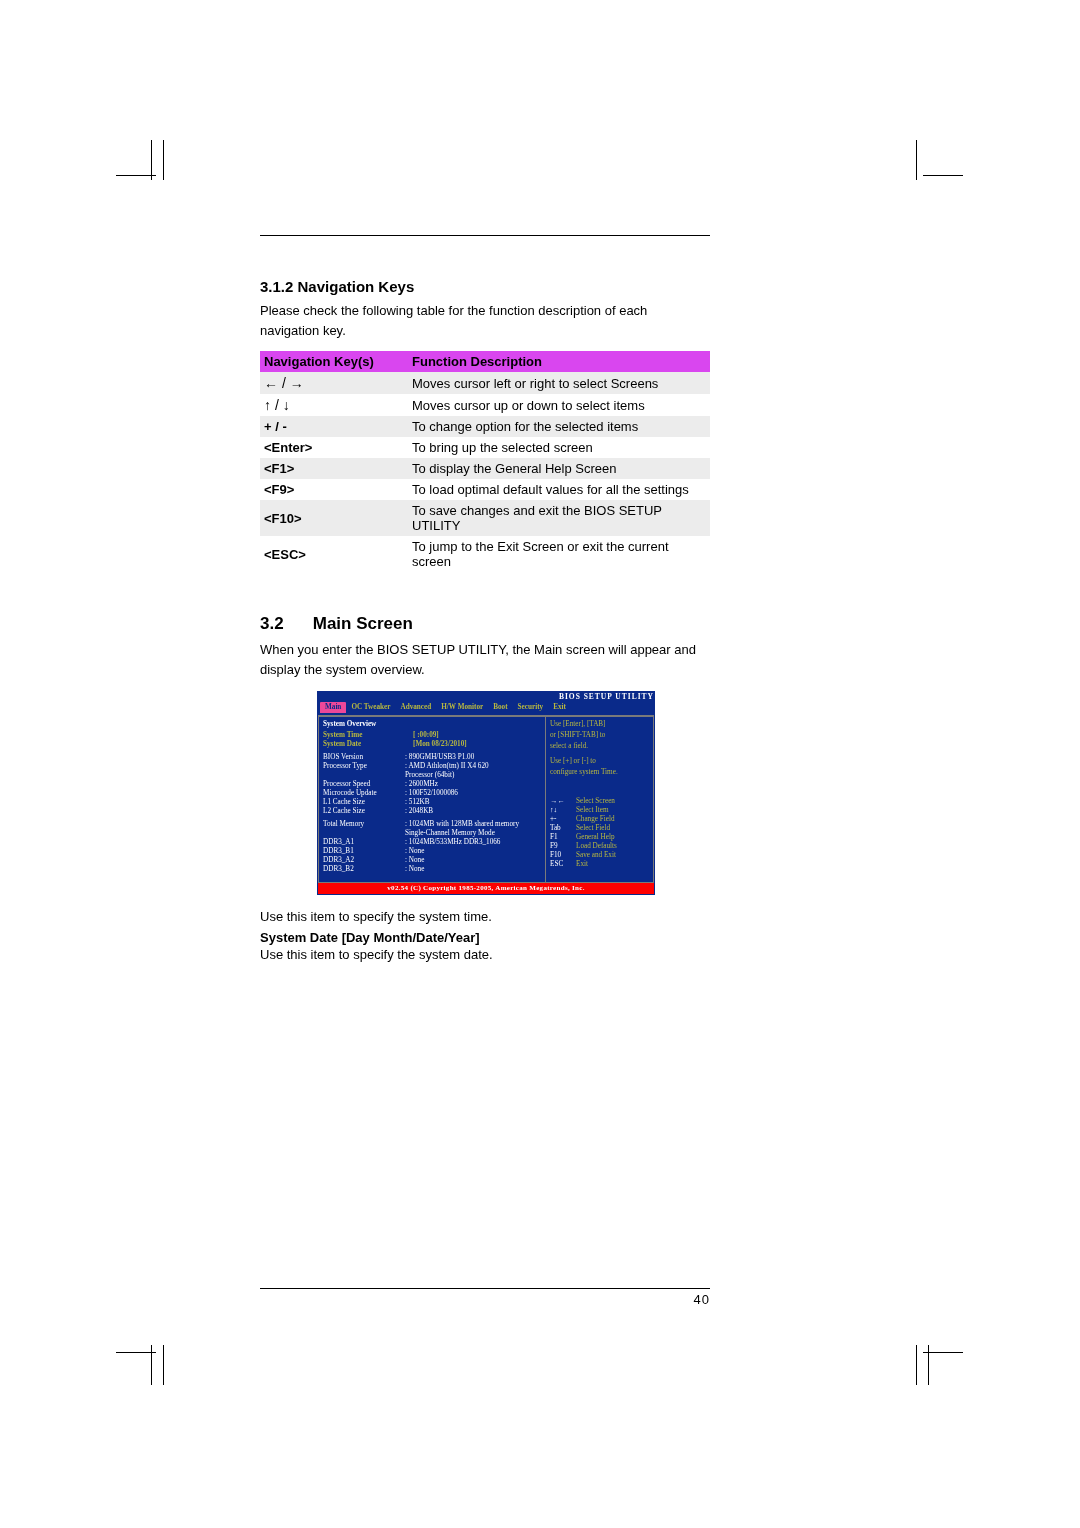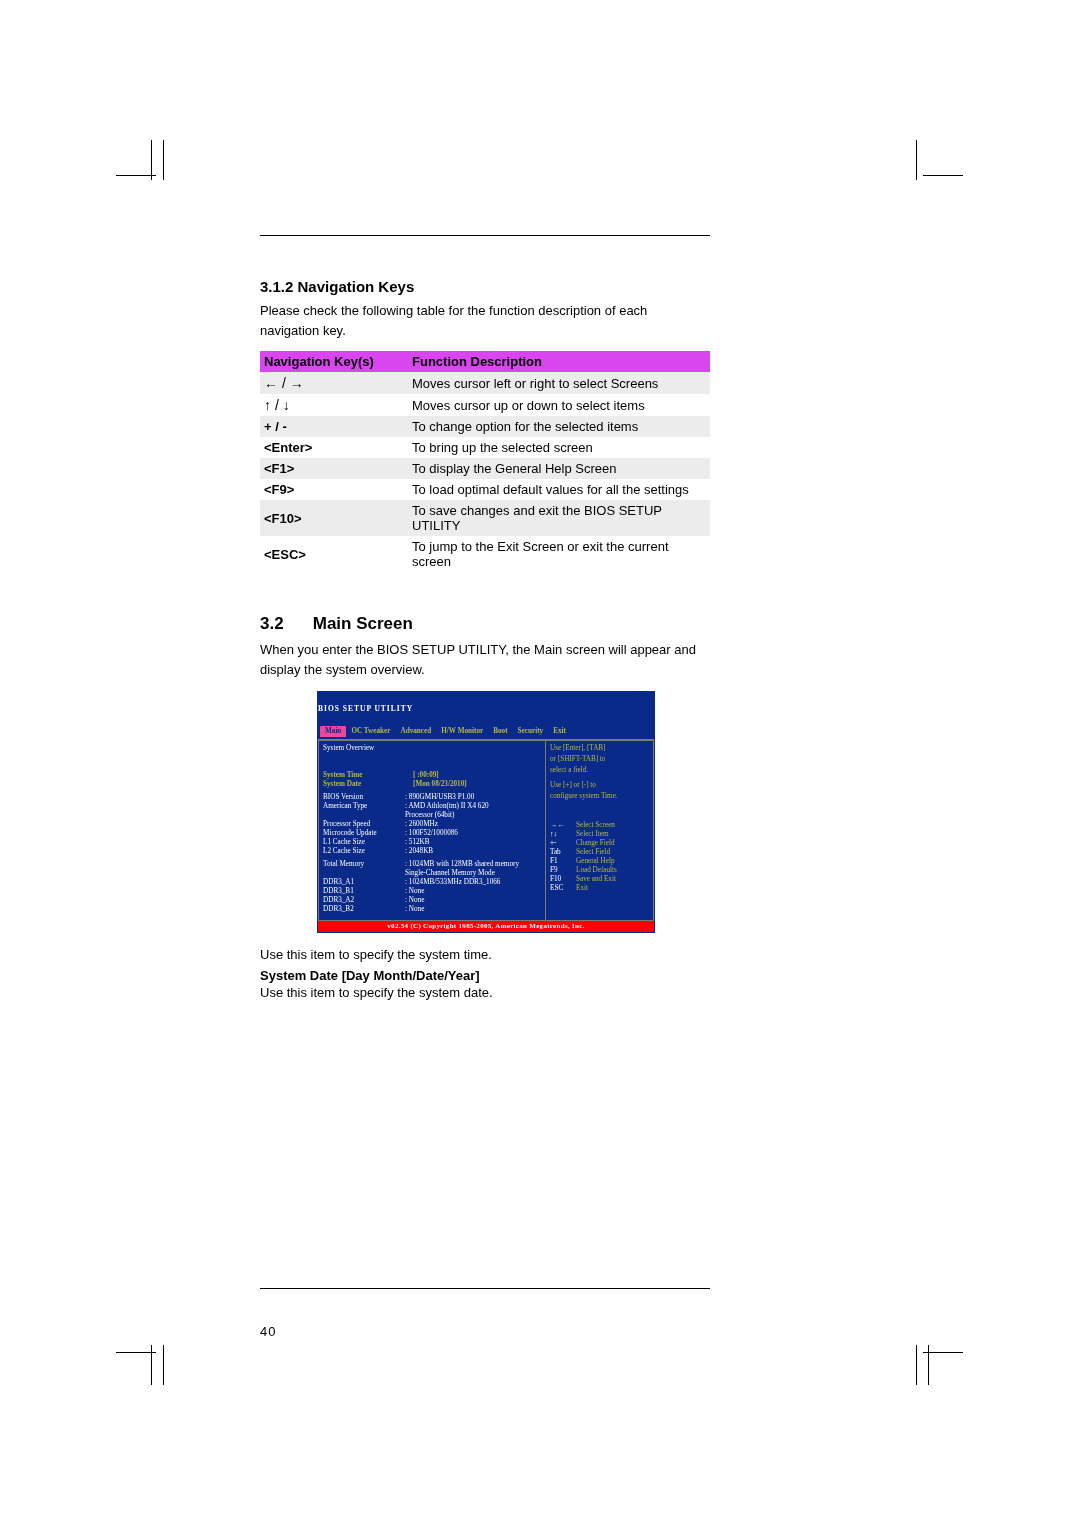--- a/index.html
+++ b/index.html
@@ -90,24 +90,24 @@
   .bios {
     width: 336px;
     background: #0a2a8a;
     color: #fff;
     font-family: "Times New Roman", serif;
     font-size: 7.2px;
     line-height: 1.25;
     border: 1px solid #0a2a8a;
   }
   .bios-title {
-    text-align: left;
+    text-align: right;
     font-weight: bold;
     letter-spacing: 1px;
-    padding: 12px 0;
+    padding: 0 0;
     font-size: 7.5px;
     font-family: Liberation Serif, serif;
   }
   .bios-tabs {
     display: flex;
     padding: 1px 2px 2px 2px;
     font-weight: bold;
     color: #b8b840;
   }
   .bios-tab { padding: 1px 5px; white-space: nowrap; }
@@ -128,21 +128,21 @@
     padding: 3px 3px 6px 4px;
     min-height: 140px;
   }
   .bios-right {
     width: 100px;
     background: #0a2a8a;
     border: 1px solid #7a7a7a;
     padding: 3px 3px 13px 4px;
     color: #b8b840;
   }
-  .bios-heading { color: #fff; font-weight: normal; margin-bottom: 18px; }
+  .bios-heading { color: #fff; font-weight: bold; margin-bottom: 2px; }
   .bios-row { display: flex; }
   .bios-label { color: #fff; width: 82px; }
   .bios-label.sel { color: #b8b840; font-weight: bold; }
   .bios-value { color: #fff; }
   .bios-value.sel { color: #b8b840; font-weight: bold; padding-left: 8px; }
   .bios-right .hint { color: #b8b840; margin-bottom: 2px; }
   .bios-right .keyline { display: flex; }
   .bios-right .kl-k { color: #fff; width: 26px; }
   .bios-right .kl-d { color: #b8b840; }
   .bios-footer {
@@ -165,24 +165,23 @@
     top: 1280px;
     width: 450px;
     border: none;
     border-top: 1.5px solid #000;
   }
   .page-num {
     position: absolute;
     left: 260px;
     top: 1292px;
     width: 450px;
-    text-align: left;
+    text-align: right;
     font-size: 13px;
     letter-spacing: 1px;
-    margin-top: 32px;
   }
 </style>
 </head>
 <body>
 
 <div class="page">
 
   <div class="crop tlv"></div>
   <div class="crop tlv2"></div>
   <div class="crop tlh"></div>
@@ -270,21 +269,21 @@
             <div class="bios-row">
                 <span class="bios-label sel">System Date</span>
                 <span class="bios-value sel">[Mon 08/23/2010]</span>
               </div>
             <div style="height:4px"></div>
             <div class="bios-row">
                 <span class="bios-label">BIOS Version</span>
                 <span class="bios-value">: 890GMH/USB3 P1.00</span>
               </div>
             <div class="bios-row">
-                <span class="bios-label">American Type</span>
+                <span class="bios-label">Processor Type</span>
                 <span class="bios-value">: AMD Athlon(tm) II X4 620</span>
               </div>
             <div class="bios-row">
                 <span class="bios-label"></span>
                 <span class="bios-value">  Processor (64bit)</span>
               </div>
             <div class="bios-row">
                 <span class="bios-label">Processor Speed</span>
                 <span class="bios-value">: 2600MHz</span>
               </div>

